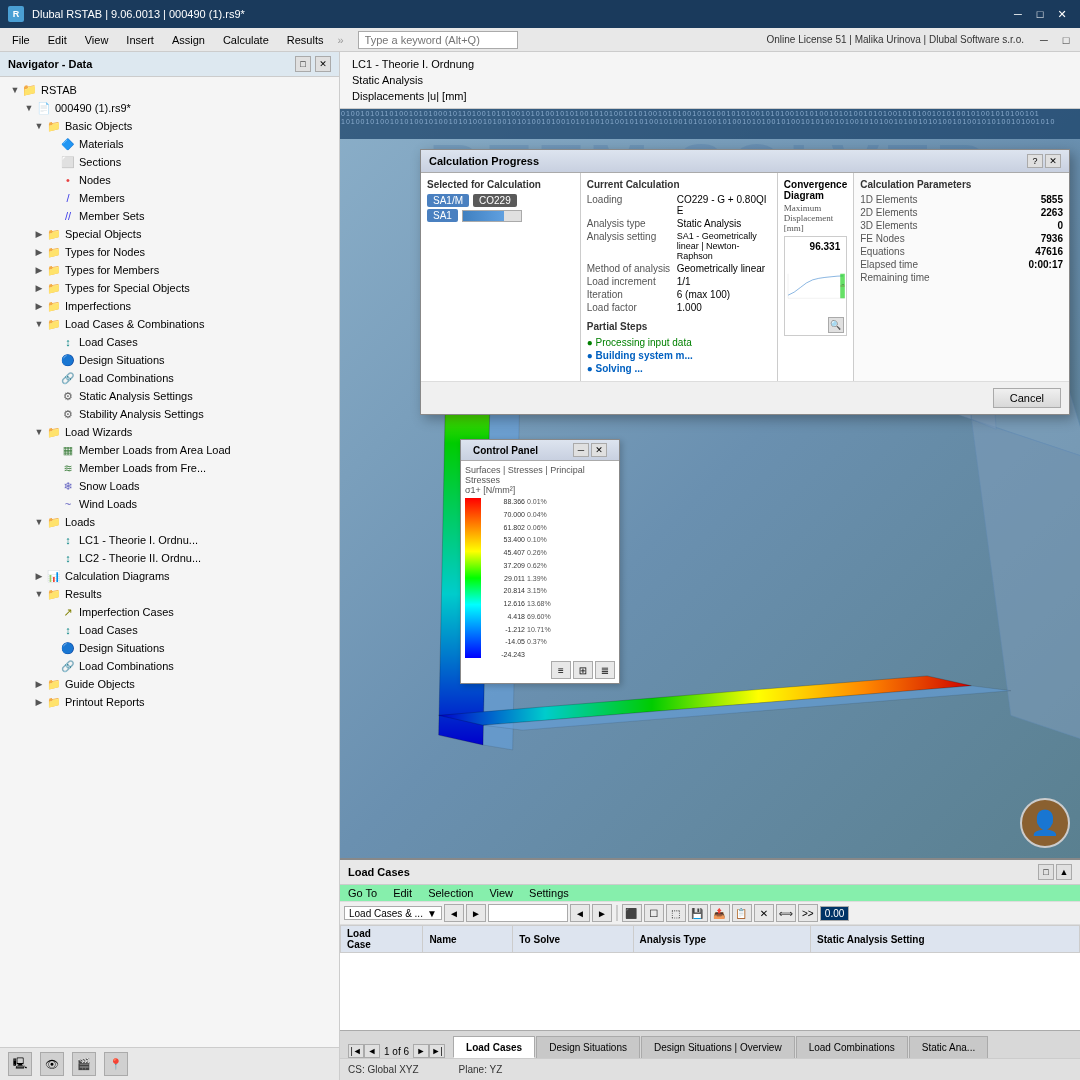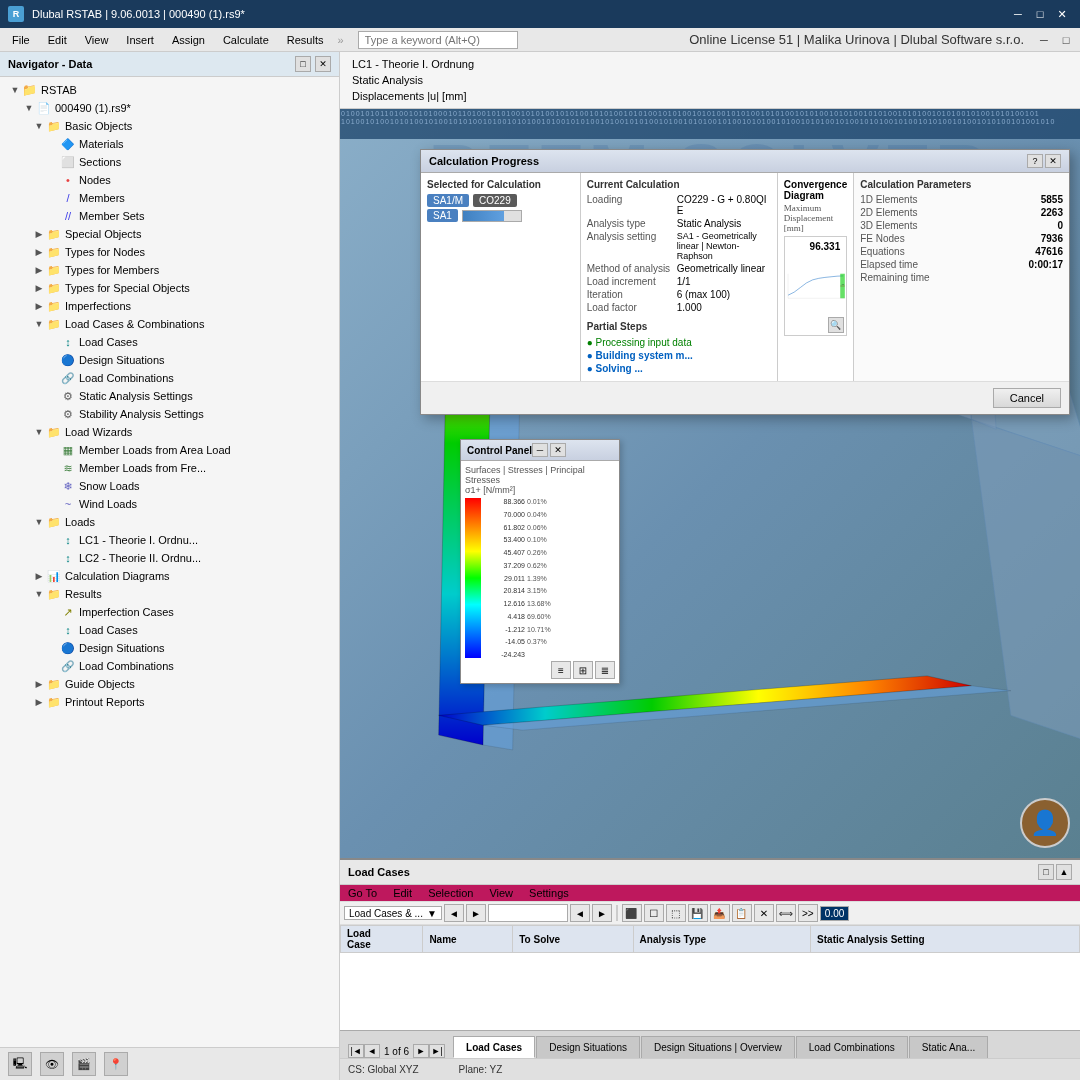--- a/index.html
+++ b/index.html
@@ -11,21 +11,21 @@
     .title-bar-title { font-size: 11px; color: white; }
     .title-bar-controls { display: flex; gap: 2px; }
     .title-btn { width: 20px; height: 18px; background: transparent; border: none; color: white; font-size: 11px; cursor: pointer; display: flex; align-items: center; justify-content: center; }
     .app-icon { width: 16px; height: 16px; background: #4a9fd4; border-radius: 2px; display: flex; align-items: center; justify-content: center; color: white; font-size: 9px; font-weight: bold; }
 
     
     .menu-bar { background: #e8e8e8; height: 24px; display: flex; align-items: center; padding: 0 4px; border-bottom: 1px solid #ccc; gap: 2px; }
     .menu-item { padding: 2px 8px; cursor: pointer; font-size: 11px; border-radius: 2px; }
     .menu-separator { color: #999; margin: 0 4px; }
     .search-box { background: white; border: 1px solid #aaa; padding: 1px 6px; font-size: 11px; width: 160px; height: 18px; color: #666; margin-left: 8px; }
-    .license-info { margin-left: auto; font-size: 13px; color: #333; white-space: nowrap; }
+    .license-info { margin-left: auto; font-size: 10px; color: #333; white-space: nowrap; }
 
     
     .main-layout { display: flex; height: calc(1080px - 52px); }
 
     
     .navigator { width: 340px; background: #f5f5f5; border-right: 1px solid #ccc; display: flex; flex-direction: column; }
     .navigator-header { background: #dde8f0; padding: 4px 8px; border-bottom: 1px solid #ccc; display: flex; align-items: center; justify-content: space-between; }
     .navigator-title { font-size: 11px; font-weight: bold; }
     .nav-controls { display: flex; gap: 4px; }
     .nav-btn { width: 16px; height: 16px; background: #e0e0e0; border: 1px solid #aaa; font-size: 9px; cursor: pointer; display: flex; align-items: center; justify-content: center; }
@@ -91,35 +91,35 @@
     .panel-params { width: 230px; border-left: 1px solid #ccc; padding: 6px; background: #fafafa; }
     .param-row { display: flex; justify-content: space-between; margin-bottom: 2px; }
     .param-label { font-size: 10px; color: #555; }
     .param-value { font-size: 10px; color: #000; font-weight: bold; }
 
     .dialog-footer { padding: 6px 8px; display: flex; justify-content: flex-end; border-top: 1px solid #ddd; background: #f0f0f0; }
     .btn-cancel { padding: 3px 16px; background: linear-gradient(to bottom, #f0f0f0, #d8d8d8); border: 1px solid #aaa; font-size: 11px; cursor: pointer; }
 
     
     .control-panel { position: absolute; top: 330px; left: 120px; width: 160px; background: white; border: 1px solid #888; box-shadow: 2px 2px 6px rgba(0,0,0,0.2); z-index: 90; }
-    .cp-title-bar { background: linear-gradient(to bottom, #dde4ef, #c8d0e0); padding: 3px 6px; display: flex; align-items: center; border-bottom: 1px solid #aaa; }
+    .cp-title-bar { background: linear-gradient(to bottom, #dde4ef, #c8d0e0); padding: 3px 12px; display: flex; justify-content: space-between; align-items: center; border-bottom: 1px solid #aaa; }
     .cp-title { font-size: 10px; font-weight: bold; }
     .cp-content { padding: 4px; }
     .cp-subtitle { font-size: 9px; color: #555; margin-bottom: 3px; }
 
     
     .color-scale { display: flex; width: 100%; }
     .scale-bar { width: 16px; background: linear-gradient(to bottom, #ff0000, #ff8000, #ffff00, #00ff00, #00ffff, #0080ff, #0000ff); height: 160px; flex-shrink: 0; }
     .scale-labels { display: flex; flex-direction: column; justify-content: space-between; padding-left: 4px; height: 160px; }
 
     
     .bottom-panel { height: 200px; background: white; border-top: 2px solid #888; display: flex; flex-direction: column; }
     .bottom-panel-header { background: #e8e8e8; padding: 4px 8px; border-bottom: 1px solid #ccc; display: flex; align-items: center; justify-content: space-between; }
     .bottom-panel-title { font-size: 11px; font-weight: bold; }
-    .bottom-menu-bar { background: #be185d; padding: 2px 8px; border-bottom: 1px solid #ddd; display: flex; align-items: center; gap: 16px; }
+    .bottom-menu-bar { background: #86efac; padding: 2px 8px; border-bottom: 1px solid #ddd; display: flex; align-items: center; gap: 16px; }
     .bottom-menu-item { font-size: 11px; cursor: pointer; }
     .bottom-toolbar { background: #f0f0f0; padding: 2px 4px; border-bottom: 1px solid #ddd; display: flex; align-items: center; gap: 2px; }
     .tb-dropdown { background: white; border: 1px solid #aaa; padding: 1px 4px; font-size: 10px; height: 14px; display: flex; align-items: center; gap: 4px; }
     .tb-btn { width: 20px; height: 18px; background: #e8e8e8; border: 1px solid #aaa; display: flex; align-items: center; justify-content: center; font-size: 10px; cursor: pointer; }
 
     
     .table-container { flex: 1; overflow-y: auto; }
     table { width: 100%; border-collapse: collapse; }
     th { background: #dde4ef; border: 1px solid #ccc; padding: 2px 6px; font-size: 10px; text-align: left; font-weight: bold; position: sticky; top: 0; }
     td { border: 1px solid #ddd; padding: 2px 6px; font-size: 11px; }

